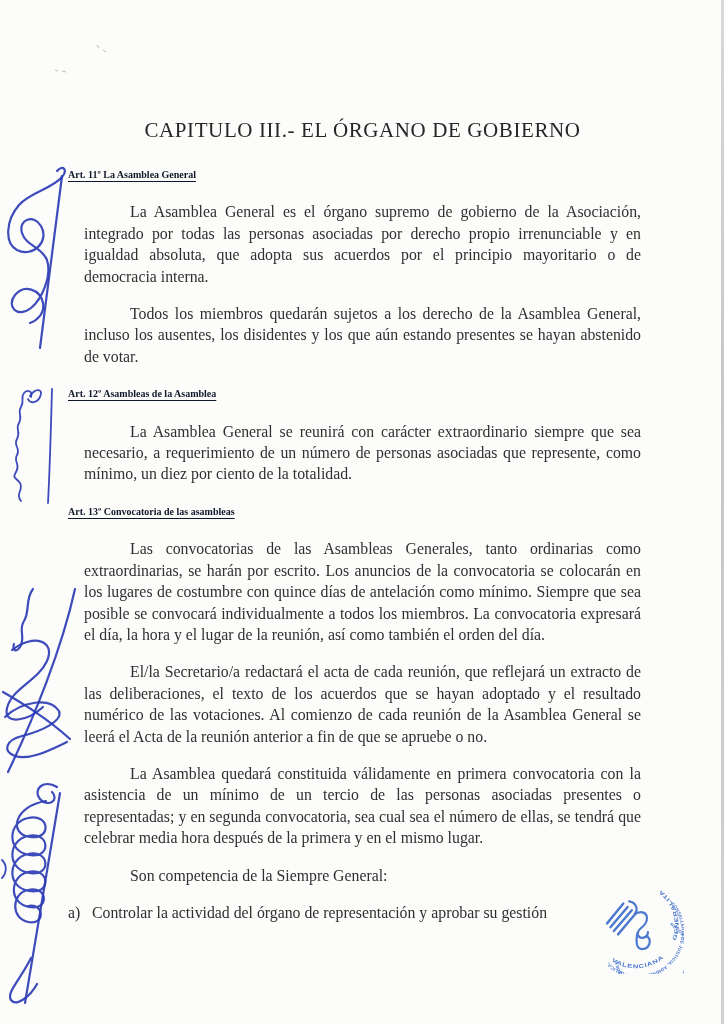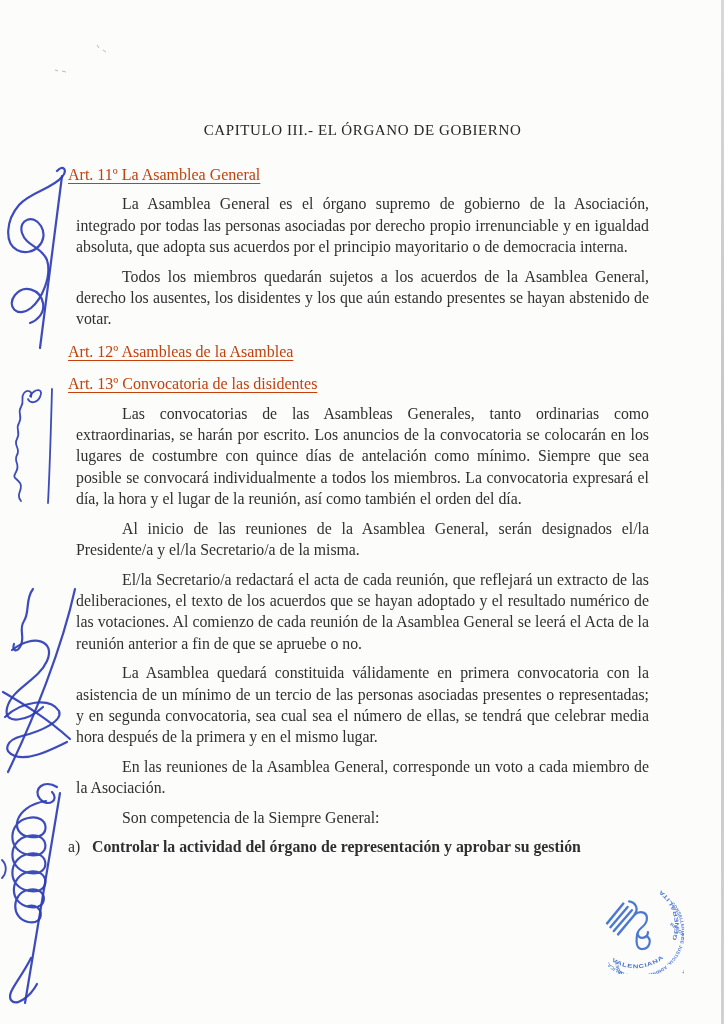--- a/index.html
+++ b/index.html
@@ -12,33 +12,33 @@
   .scan-edge{
     position:absolute;top:0;right:0;width:3px;height:100%;
     background:linear-gradient(180deg,#cfcfcf,#b9b9b9 40%,#c6c6c6);
     opacity:.8;
   }
   .content{
     position:absolute;left:68px;top:118px;width:589px;
     color:#2f2f2f;font-size:15.8px;line-height:21.4px;
   }
   .title{
-    font-size:15px;font-weight:normal;text-align:center;
+    font-size:21px;font-weight:normal;text-align:center;
     letter-spacing:.6px;margin:0 0 22px 0;line-height:24px;color:#262626;
   }
   h2.art{
-    font-size:16px;font-weight:normal;margin:11px 0 0 0;
-    text-decoration:underline;text-underline-offset:3px;color:#c2410c;
+    font-size:10px;font-weight:bold;margin:11px 0 0 0;
+    text-decoration:underline;text-underline-offset:3px;color:#0f172a;
   }
   p.body{
-    margin:8px;text-align:justify;text-indent:46px;color:#303030;
+    margin:16px;text-align:justify;text-indent:46px;color:#303030;
   }
   .list-row{display:flex;margin:0;}
   .list-row .marker{width:24px;flex:0 0 24px;}
-  .list-row p{margin:0;text-indent:0;text-align:left;flex:1;font-weight:bold;}
+  .list-row p{margin:0;text-indent:0;text-align:left;flex:1;}
   svg.overlay{
     position:absolute;left:0;top:0;width:724px;height:1024px;
     pointer-events:none;
   }
   .ink{fill:none;stroke:#2d3cb5;stroke-width:2.2;stroke-linecap:round;opacity:.92;}
   .ink.thin{stroke-width:1.8;}
   .pencil{fill:none;stroke:#a0a0a0;stroke-width:1;opacity:.7;}
   .stamp-svg{
     position:absolute;left:584px;top:874px;width:100px;height:100px;
     pointer-events:none;mix-blend-mode:multiply;opacity:.92;
@@ -56,37 +56,36 @@
 
   <div class="scan-edge"></div>
 
   <div class="content">
 
     <h1 class="title">CAPITULO III.- EL ÓRGANO DE GOBIERNO</h1>
 
     <section>
       <h2 class="art">Art. 11º La Asamblea General</h2>
       <p class="body">La Asamblea General es el órgano supremo de gobierno de la Asociación, integrado por todas las personas asociadas por derecho propio irrenunciable y en igualdad absoluta, que adopta sus acuerdos por el principio mayoritario o de democracia interna.</p>
-      <p class="body">Todos los miembros quedarán sujetos a los acuerdos de la Asamblea General, derecho los ausentes, los disidentes y los que aún estando presentes se hayan abstenido de votar.</p>
+      <p class="body">Todos los miembros quedarán sujetos a los derecho de la Asamblea General, incluso los ausentes, los disidentes y los que aún estando presentes se hayan abstenido de votar.</p>
     </section>
 
     <section>
       <h2 class="art">Art. 12º Asambleas de la Asamblea</h2>
+      <p class="body">La Asamblea General se reunirá con carácter extraordinario siempre que sea necesario, a requerimiento de un número de personas asociadas que represente, como mínimo, un diez por ciento de la totalidad.</p>
     </section>
 
     <section>
-      <h2 class="art">Art. 13º Convocatoria de las disidentes</h2>
+      <h2 class="art">Art. 13º Convocatoria de las asambleas</h2>
       <p class="body">Las convocatorias de las Asambleas Generales, tanto ordinarias como extraordinarias, se harán por escrito. Los anuncios de la convocatoria se colocarán en los lugares de costumbre con quince días de antelación como mínimo. Siempre que sea posible se convocará individualmente a todos los miembros. La convocatoria expresará el día, la hora y el lugar de la reunión, así como también el orden del día.</p>
-      <p class="body">Al inicio de las reuniones de la Asamblea General, serán designados el/la Presidente/a y el/la Secretario/a de la misma.</p>
       <p class="body">El/la Secretario/a redactará el acta de cada reunión, que reflejará un extracto de las deliberaciones, el texto de los acuerdos que se hayan adoptado y el resultado numérico de las votaciones. Al comienzo de cada reunión de la Asamblea General se leerá el Acta de la reunión anterior a fin de que se apruebe o no.</p>
     </section>
 
     <section>
       <p class="body">La Asamblea quedará constituida válidamente en primera convocatoria con la asistencia de un mínimo de un tercio de las personas asociadas presentes o representadas; y en segunda convocatoria, sea cual sea el número de ellas, se tendrá que celebrar media hora después de la primera y en el mismo lugar.</p>
-      <p class="body">En las reuniones de la Asamblea General, corresponde un voto a cada miembro de la Asociación.</p>
       <p class="body">Son competencia de la Siempre General:</p>
       <div class="list-row">
         <span class="marker">a)</span>
         <p>Controlar la actividad del órgano de representación y aprobar su gestión</p>
       </div>
     </section>
 
   </div>
 
   <svg class="overlay" viewBox="0 0 724 1024">

